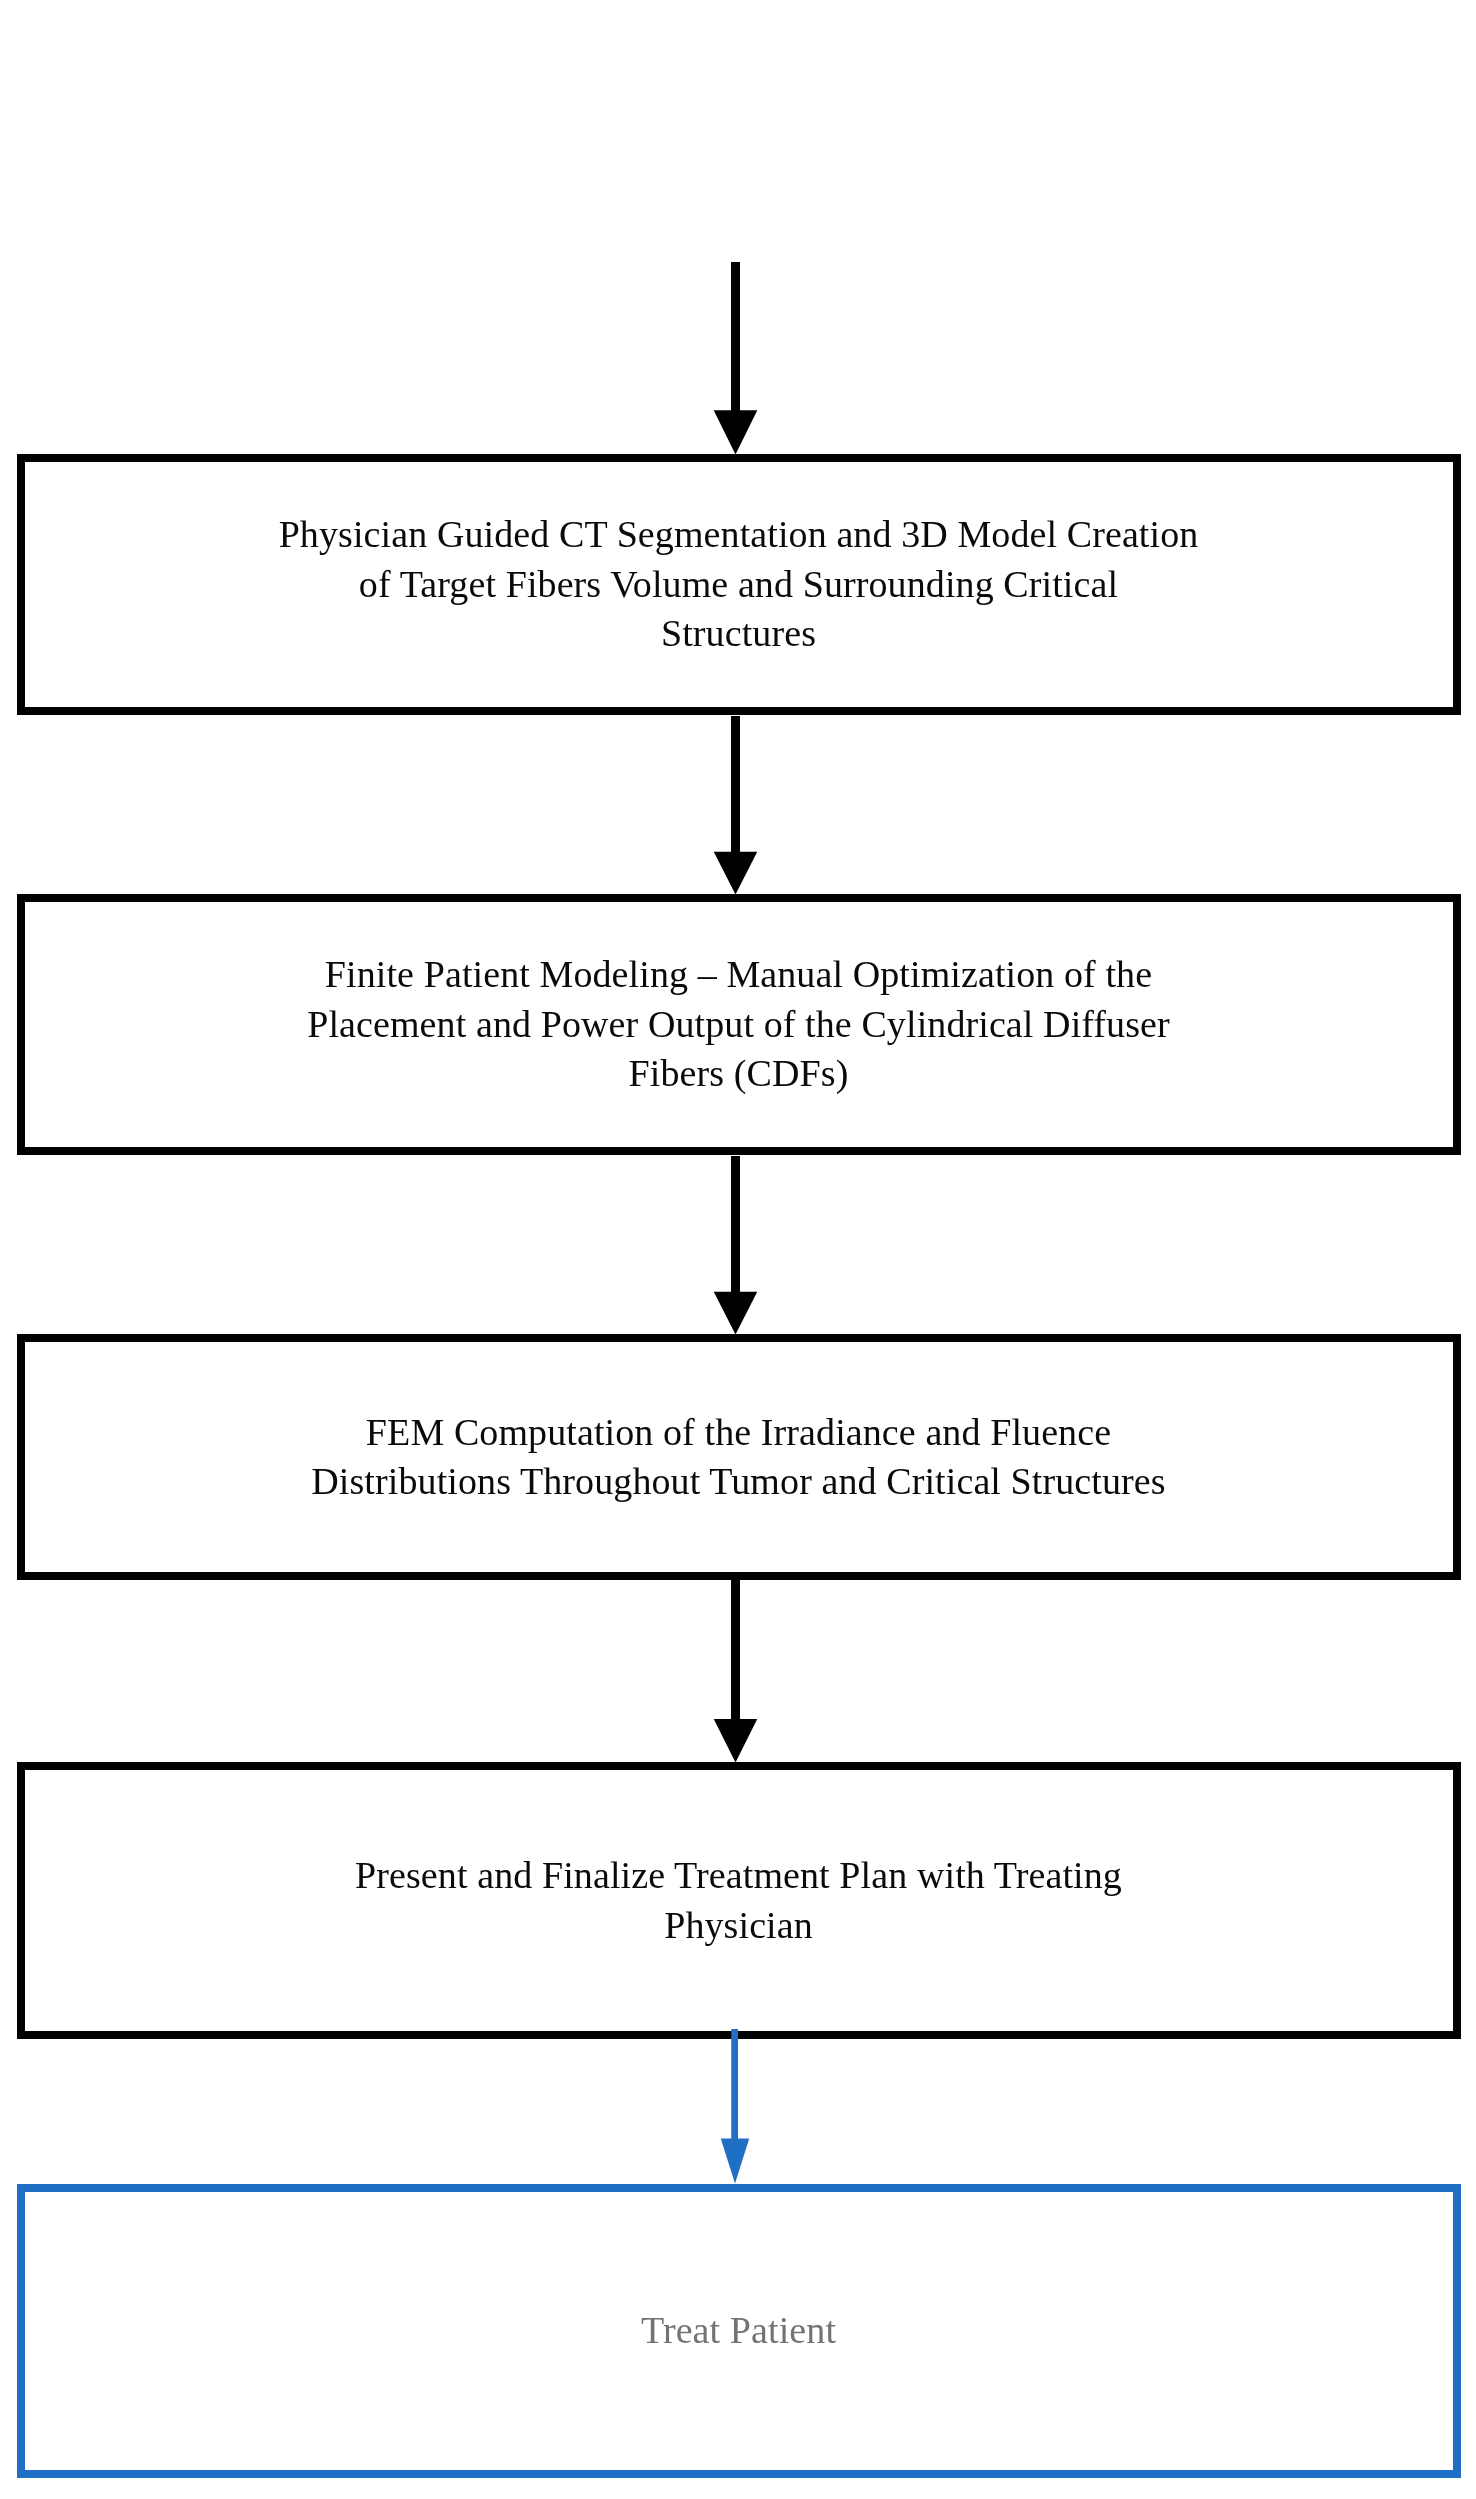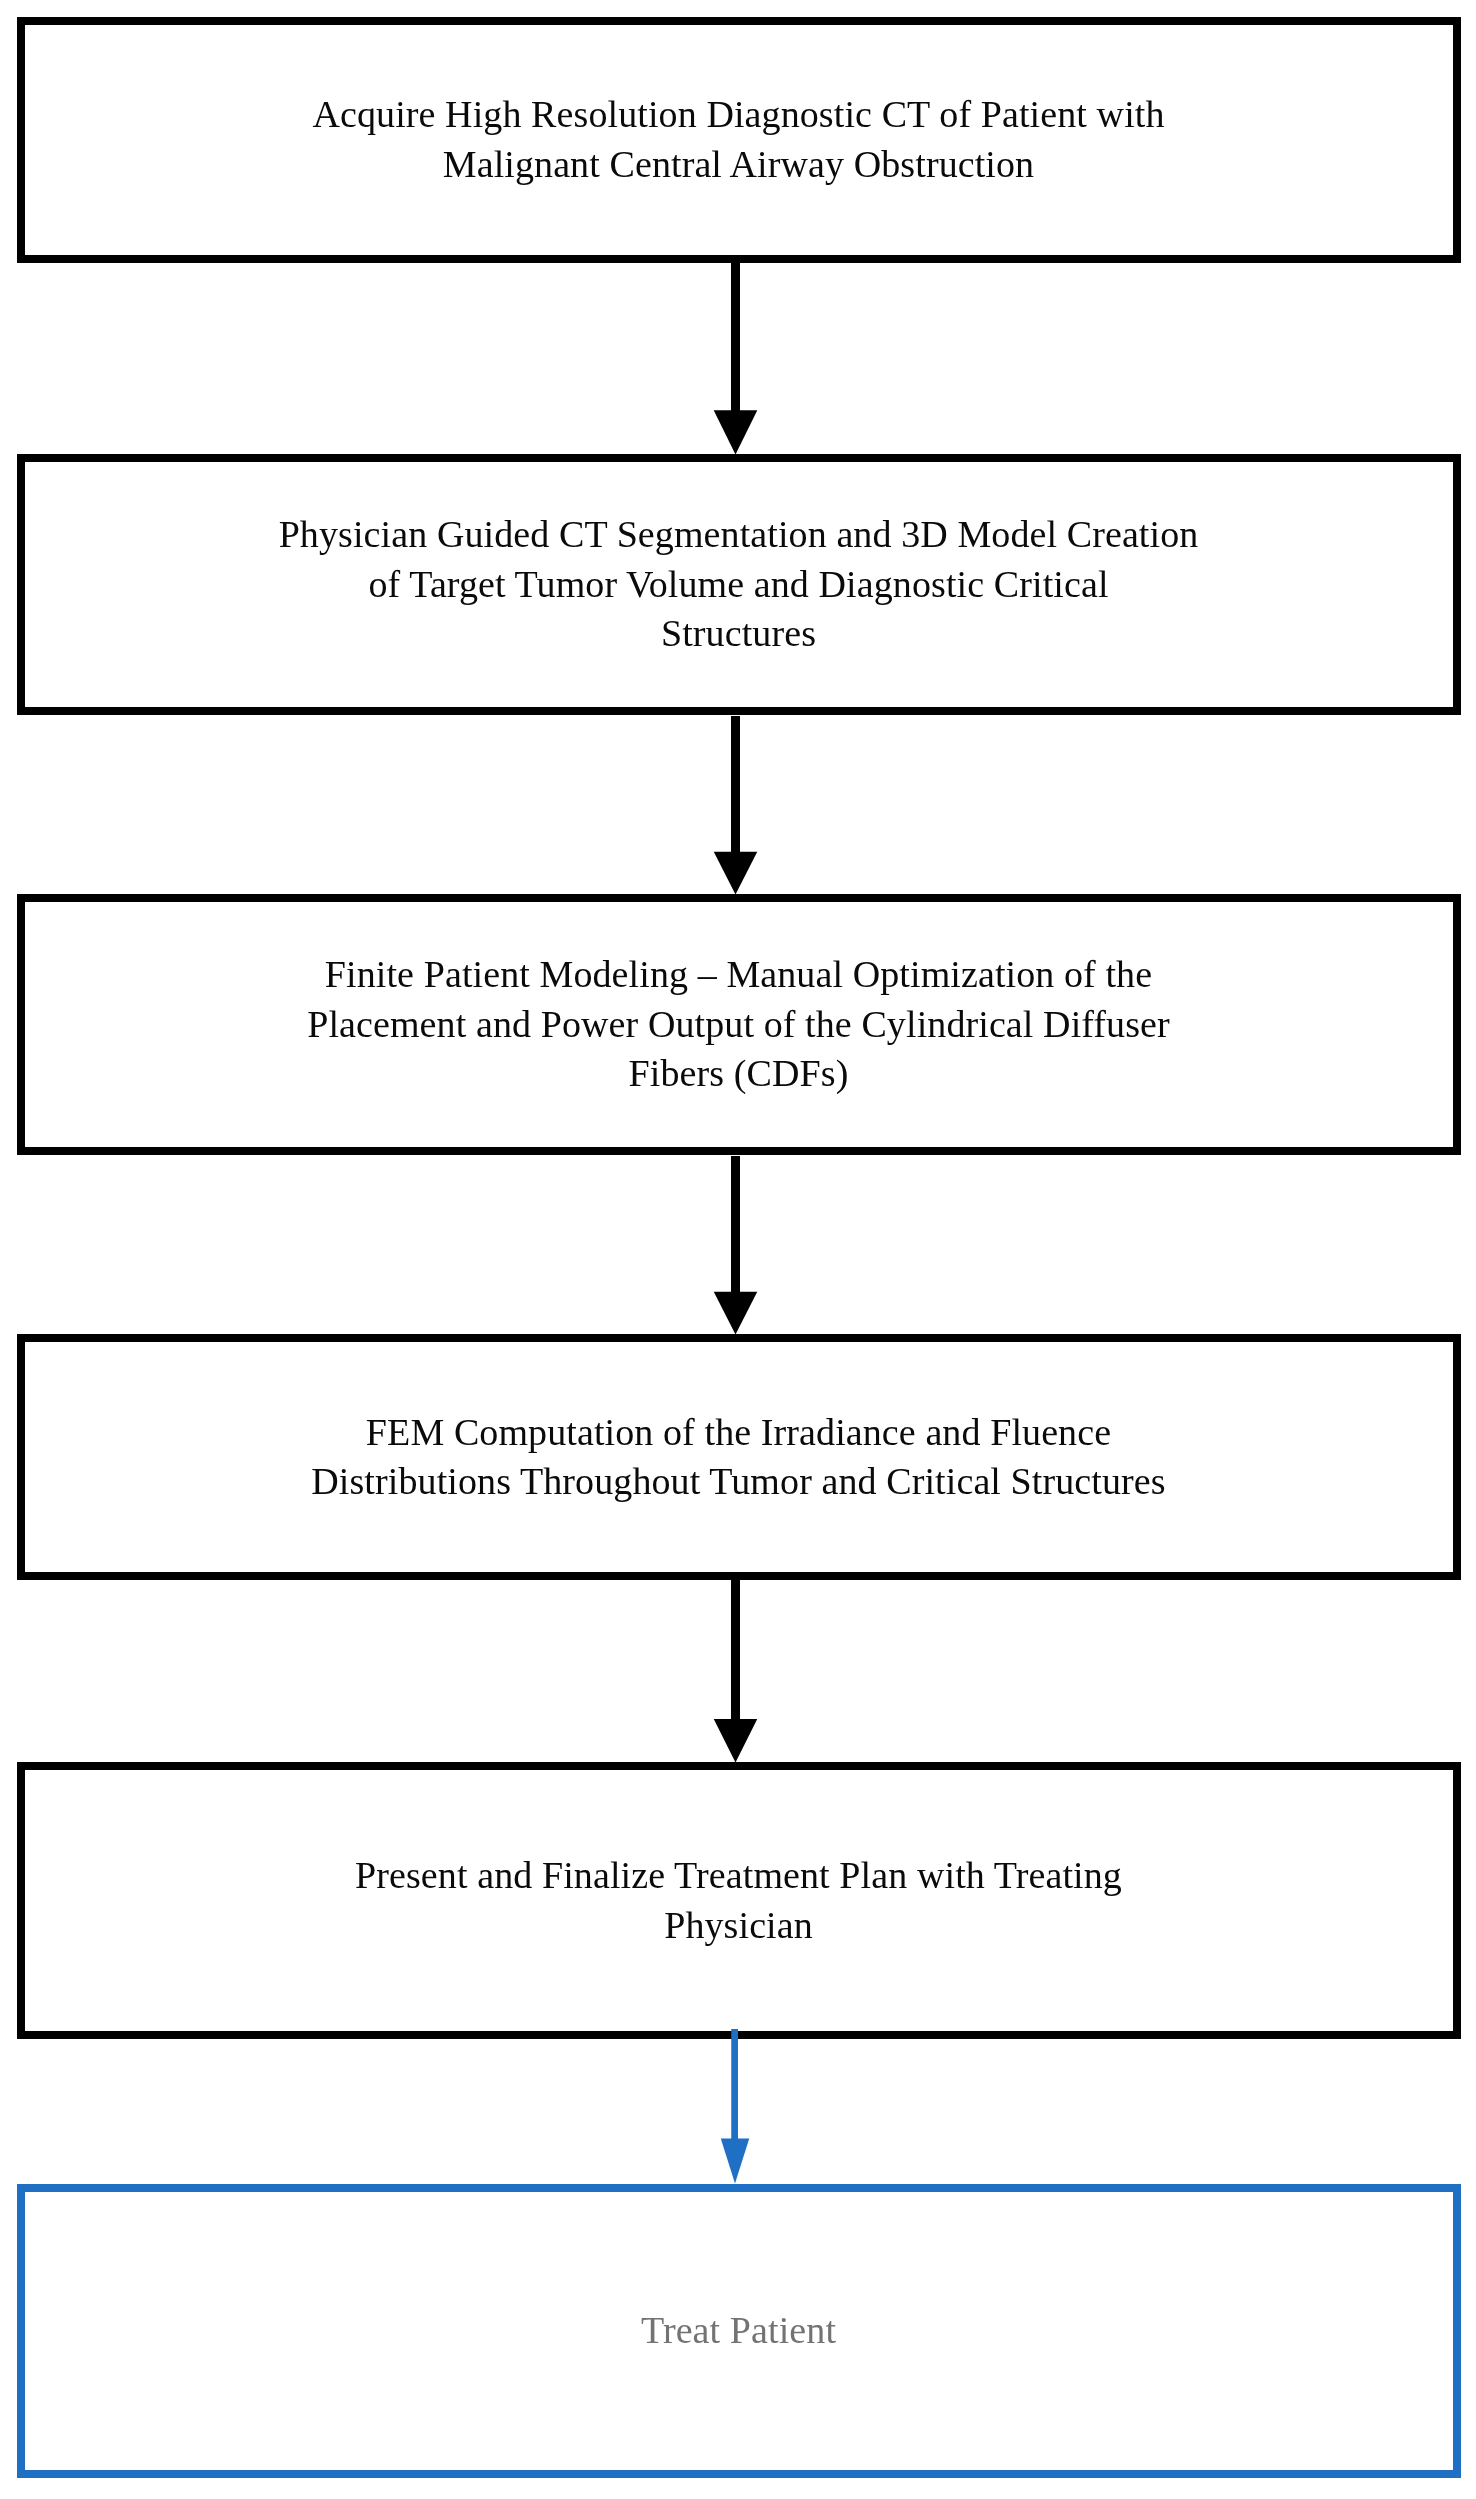--- a/index.html
+++ b/index.html
@@ -57,35 +57,31 @@
   }
   .connector svg {
     display: block;
   }
 </style>
 </head>
 <body>
 
 <div id="flowchart-canvas">
 
-  <div class="node black" style="left:16.5px; top:16.5px; width:1444px; height:246px;">
-    <span class="node-label">Acquire High Resolution Diagnostic CT of Patient with
-Malignant Central Airway Obstruction</span>
-  </div>
 
   <div class="connector" style="left:709px; top:262px; width:53px; height:194px;">
     <svg width="53" height="194" viewBox="0 0 70 258" aria-hidden="true">
       <rect x="29" y="0" width="12" height="200" fill="#000000"></rect>
       <polygon points="6,197 64,197 35,256" fill="#000000"></polygon>
     </svg>
   </div>
 
   <div class="node black" style="left:16.5px; top:454px; width:1444px; height:261px;">
     <span class="node-label">Physician Guided CT Segmentation and 3D Model Creation
-of Target Tumor Volume and Diagnostic Critical
+of Target Fibers Volume and Surrounding Critical
 Structures</span>
   </div>
 
   <div class="connector" style="left:709px; top:716px; width:53px; height:180px;">
     <svg width="53" height="180" viewBox="0 0 70 240" aria-hidden="true">
       <rect x="29" y="0" width="12" height="184" fill="#000000"></rect>
       <polygon points="6,181 64,181 35,238" fill="#000000"></polygon>
     </svg>
   </div>
 

